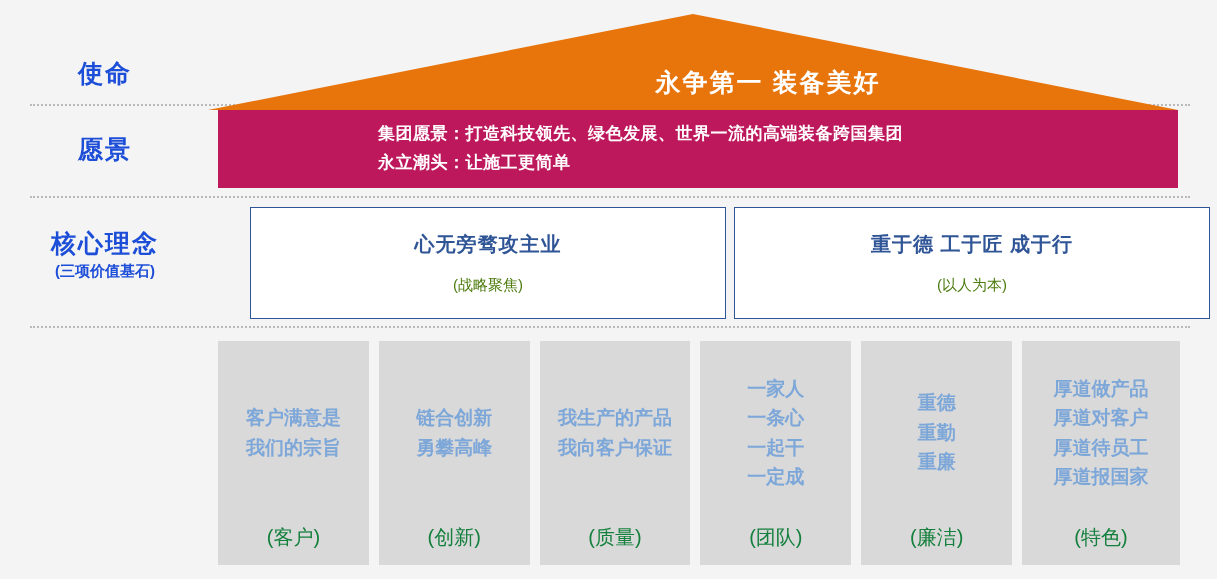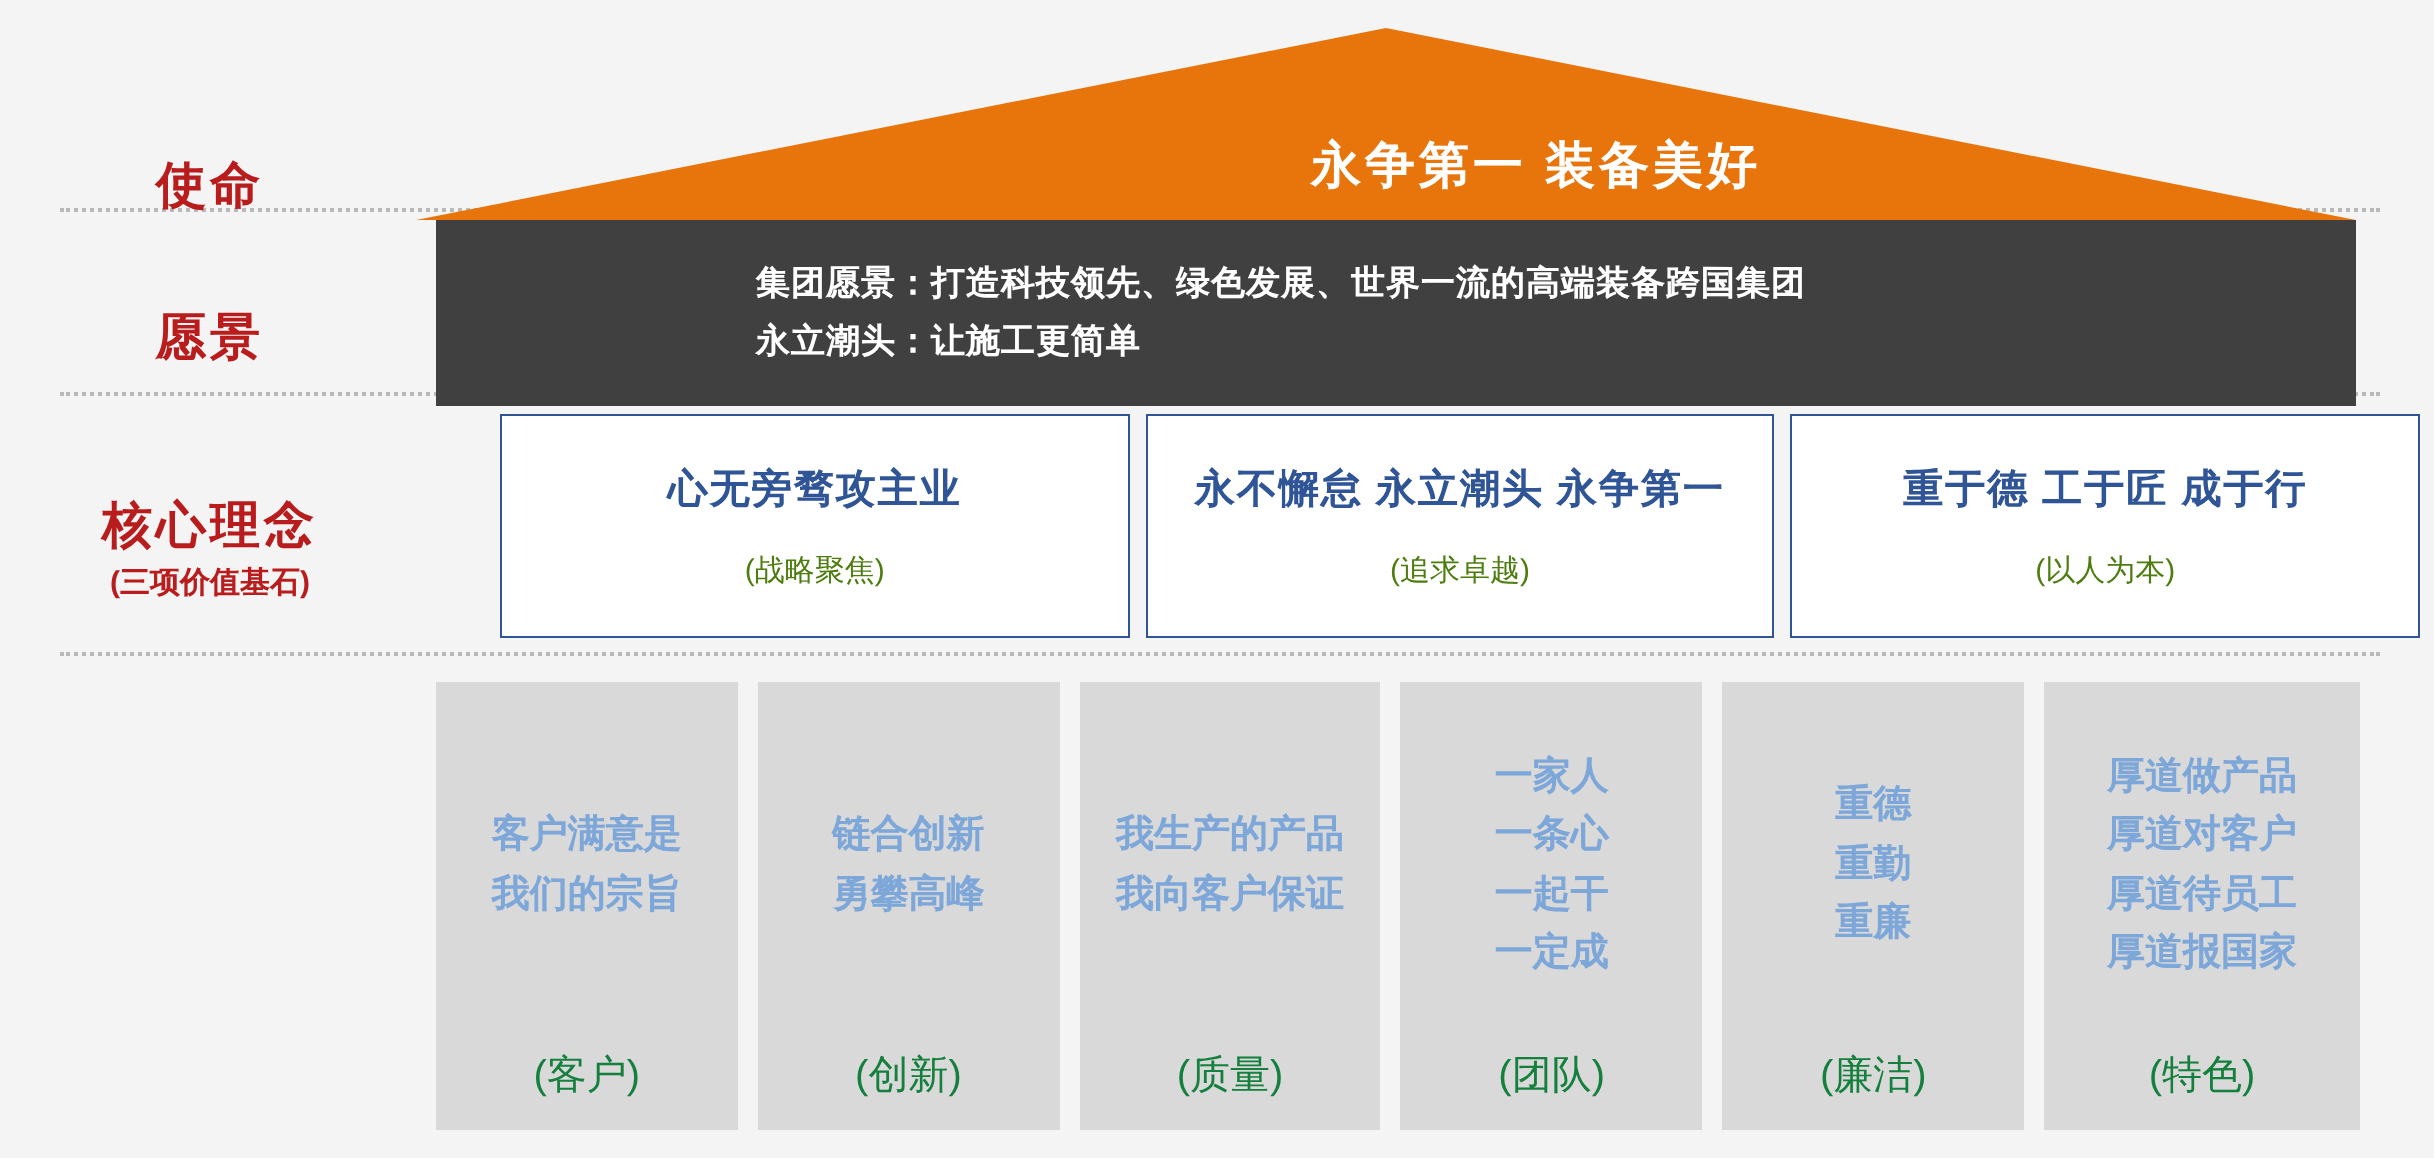--- a/index.html
+++ b/index.html
@@ -18,23 +18,22 @@
     width: 1217px;
     height: 579px;
   }
 
   
   .row-label {
     position: absolute;
     left: 0;
     width: 210px;
     text-align: center;
-    color: #b91c1c;
-    font-weight: bold;
-    margin-top: 20px;
+    color: #1d4ed8;
+    font-weight: bold;
   }
   .row-label .main {
     font-size: 25px;
     letter-spacing: 2px;
     line-height: 1.2;
   }
   .row-label .sub {
     font-size: 15px;
     margin-top: 4px;
     letter-spacing: 0px;
@@ -77,22 +76,22 @@
     letter-spacing: 2px;
   }
   #roof .roof-text span { padding-left: 150px; }
 
   
   #vision-band {
     position: absolute;
     left: 218px;
     top: 110px;
     width: 960px;
-    height: 93px;
-    background: #404040;
+    height: 78px;
+    background: #be185d;
     color: #ffffff;
     display: flex;
     flex-direction: column;
     justify-content: center;
     padding-left: 160px;
     box-sizing: border-box;
   }
   #vision-band div {
     font-size: 17px;
     line-height: 1.7;
@@ -200,24 +199,20 @@
     <div>集团愿景：打造科技领先、绿色发展、世界一流的高端装备跨国集团</div>
     <div>永立潮头：让施工更简单</div>
   </div>
 
   <div class="core-row">
     <div class="core-box">
       <div class="title">心无旁骛攻主业</div>
       <div class="note">(战略聚焦)</div>
     </div>
     <div class="core-box">
-      <div class="title">永不懈怠 永立潮头 永争第一</div>
-      <div class="note">(追求卓越)</div>
-    </div>
-    <div class="core-box">
       <div class="title">重于德 工于匠 成于行</div>
       <div class="note">(以人为本)</div>
     </div>
   </div>
 
   <div class="conduct-row">
     <div class="conduct-card" style="flex:1.48">
       <div class="lines">客户满意是<br>我们的宗旨</div>
       <div class="tag">(客户)</div>
     </div>

